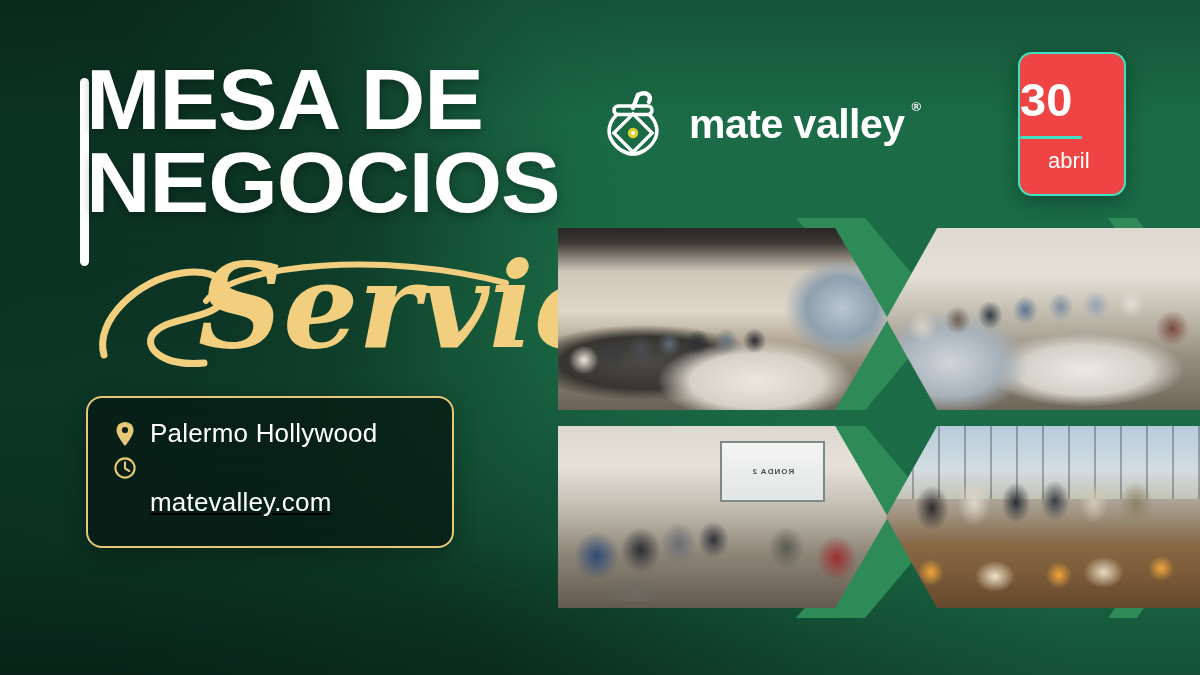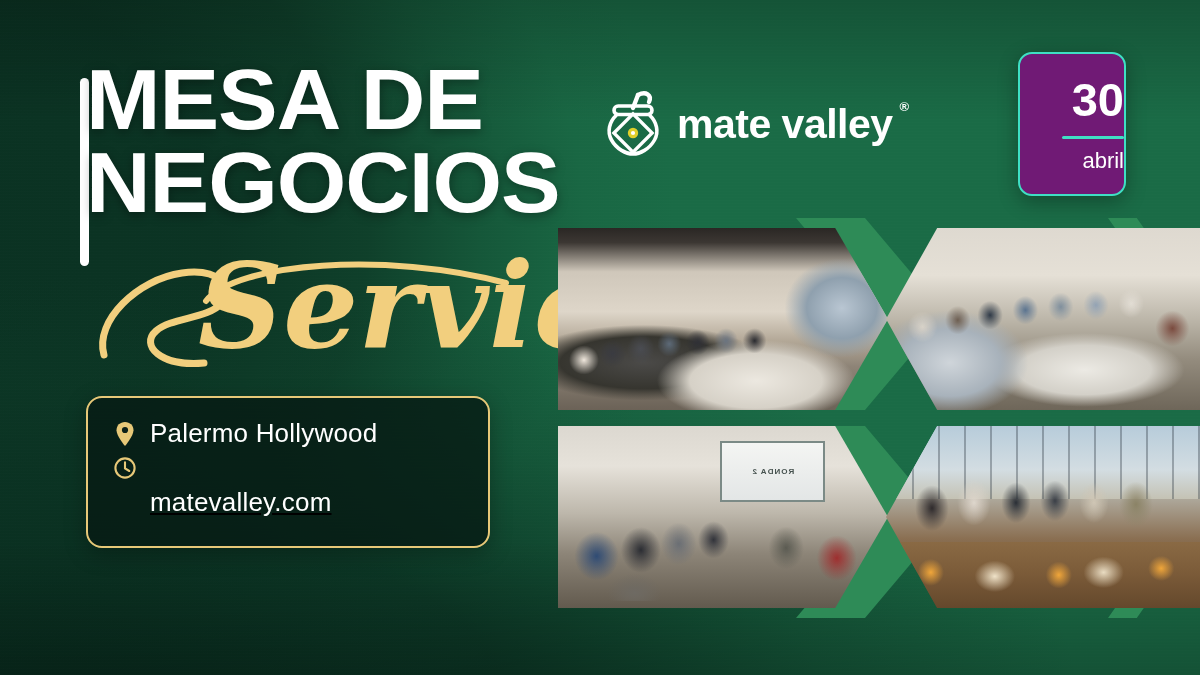--- a/index.html
+++ b/index.html
@@ -60,50 +60,50 @@
   }
   .script svg{overflow:visible;}
   .script-text{
     font-family:"DejaVu Serif", serif;
     font-style:italic;font-size:118px;font-weight:bold;
     fill:#f2cf7e;
   }
 
   
   .infobox{
-    position:absolute;left:86px;top:396px;width:404px;height:152px;
+    position:absolute;left:86px;top:396px;width:368px;height:152px;
     border:2px solid #e7c878;border-radius:16px;
     background:rgba(7,26,19,0.78);
     box-shadow:0 6px 22px rgba(0,0,0,.28);
     padding:20px 0 0 24px;
   }
   .irow{display:flex;align-items:center;gap:12px;margin-bottom:7px;}
   .irow .ico{width:26px;display:flex;justify-content:center;align-items:center;}
   .irow .txt{
     color:#ffffff;font-size:26px;font-weight:500;letter-spacing:.2px;
     font-family:"Liberation Sans", sans-serif;
   }
   .irow.url{margin-top:4px;padding-left:0;text-decoration:underline;}
   .irow.url .txt{font-size:26px;}
 
   
-  .logo{position:absolute;left:602px;top:86px;display:flex;align-items:center;gap:13px;}
+  .logo{position:absolute;left:602px;top:86px;display:flex;align-items:center;gap:25px;}
   .logo-word{
     color:#ffffff;font-size:41px;font-weight:bold;letter-spacing:-0.5px;
     font-family:"Liberation Sans", sans-serif;position:relative;
   }
   .logo-reg{
     position:absolute;top:-2px;right:-16px;font-size:13px;font-weight:bold;
   }
 
   
   .datebadge{
     position:absolute;left:1018px;top:52px;width:108px;height:144px;
-    background:#701a75;border:2.5px solid #3fe0c4;border-radius:14px;
-    display:flex;flex-direction:column;align-items:flex-end;justify-content:center;
+    background:#ef4444;border:2.5px solid #3fe0c4;border-radius:14px;
+    display:flex;flex-direction:column;align-items:flex-start;justify-content:center;
     box-shadow:0 6px 20px rgba(0,0,0,.3);
   }
   .datebadge .day{
     color:#ffffff;font-size:47px;font-weight:bold;line-height:1;
     font-family:"Liberation Sans", sans-serif;margin-top:2px;
   }
   .datebadge .rule{
     width:62px;height:3px;background:#3fe0c4;border-radius:2px;margin:13px 0 9px;
   }
   .datebadge .mon{

